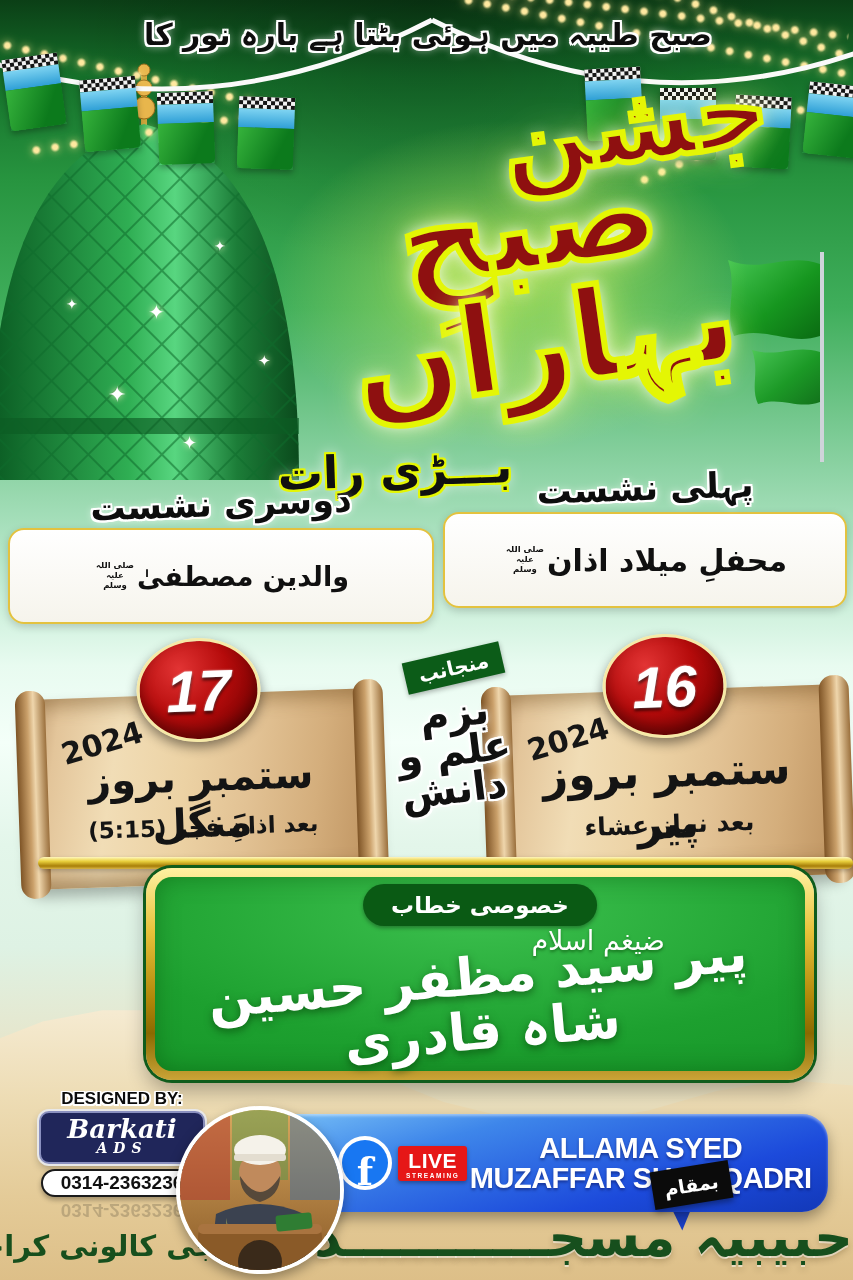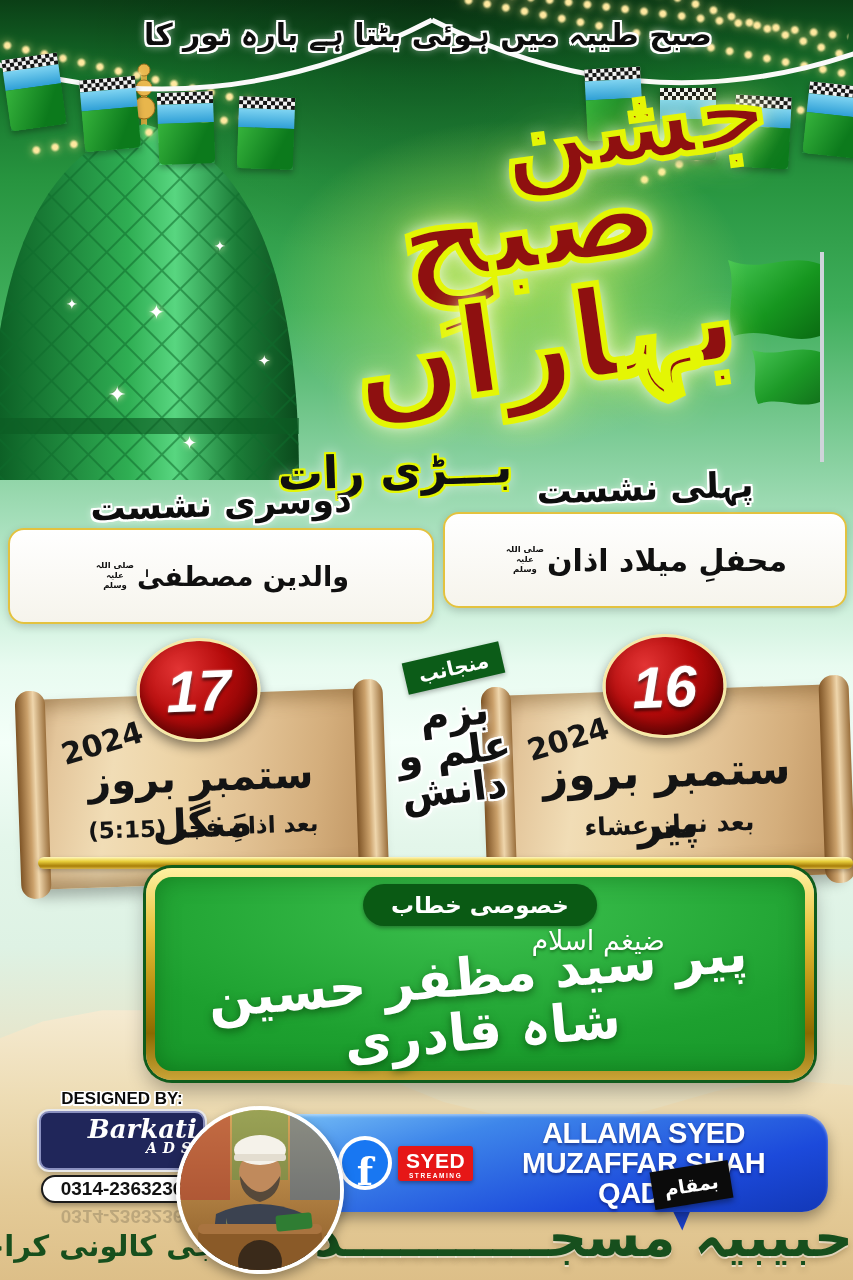--- a/index.html
+++ b/index.html
@@ -140,21 +140,21 @@
   .banner-name{position:absolute;left:24px;right:24px;top:72px;text-align:center;
     font-size:52px;font-weight:700;color:#fff;line-height:1.06;transform:rotate(-5deg);
     text-shadow:0 3px 8px rgba(0,50,0,.55);}
 
   
   .designer{position:absolute;left:34px;top:1076px;width:176px;z-index:6;text-align:center;margin-top:13px;}
   .designer-heading{font:700 17px "Liberation Sans",sans-serif;color:#0b0b0b;
     text-shadow:-1.5px 0 0 #fff,1.5px 0 0 #fff,0 -1.5px 0 #fff,0 1.5px 0 #fff,
       -1.5px -1.5px 0 #fff,1.5px 1.5px 0 #fff,-1.5px 1.5px 0 #fff,1.5px -1.5px 0 #fff;}
   .designer-card{margin:2px auto 0;width:150px;background:#20265a;border:2px solid #8a90bf;
-    border-radius:10px;padding:1px 6px 12px;box-shadow:0 0 0 2px #e8e8e8,0 4px 8px rgba(0,0,0,.3);text-align:right;}
+    border-radius:10px;padding:1px 6px 6px;box-shadow:0 0 0 2px #e8e8e8,0 4px 8px rgba(0,0,0,.3);}
   .designer-brand{font:italic 700 26px "DejaVu Serif",serif;color:#fff;}
   .designer-sub{font:italic 700 14px "DejaVu Serif",serif;color:#fff;letter-spacing:6px;margin-top:-4px;}
   .designer-phone{margin:5px auto 0;width:158px;background:#fff;border:2px solid #1a1a1a;
     border-radius:16px;font:700 19px "Liberation Sans",sans-serif;color:#111;padding:1px 0;
     box-shadow:0 3px 5px rgba(0,0,0,.3);}
   .designer-reflection{margin-top:2px;opacity:.18;transform:scaleY(-1);
     font:700 19px "Liberation Sans",sans-serif;color:#111;}
 
   
   .photo{position:absolute;left:176px;top:1106px;width:160px;height:160px;border-radius:50%;
@@ -392,21 +392,21 @@
     </svg>
   </div>
 
   <div class="live-bar">
     <div class="fb">
       <div class="fb-inner">
         <span>f</span>
       </div>
     </div>
     <div class="live-badge">
-      <span class="live-txt">SYED</span>
+      <span class="live-txt">LIVE</span>
       <span class="live-sub">STREAMING</span>
     </div>
     <div class="en-name">
       <div>ALLAMA SYED</div>
       <div>MUZAFFAR SHAH QADRI</div>
     </div>
   </div>
   <div class="bar-tail"></div>
 
   <div class="venue-badge rtl">بمقام</div>

